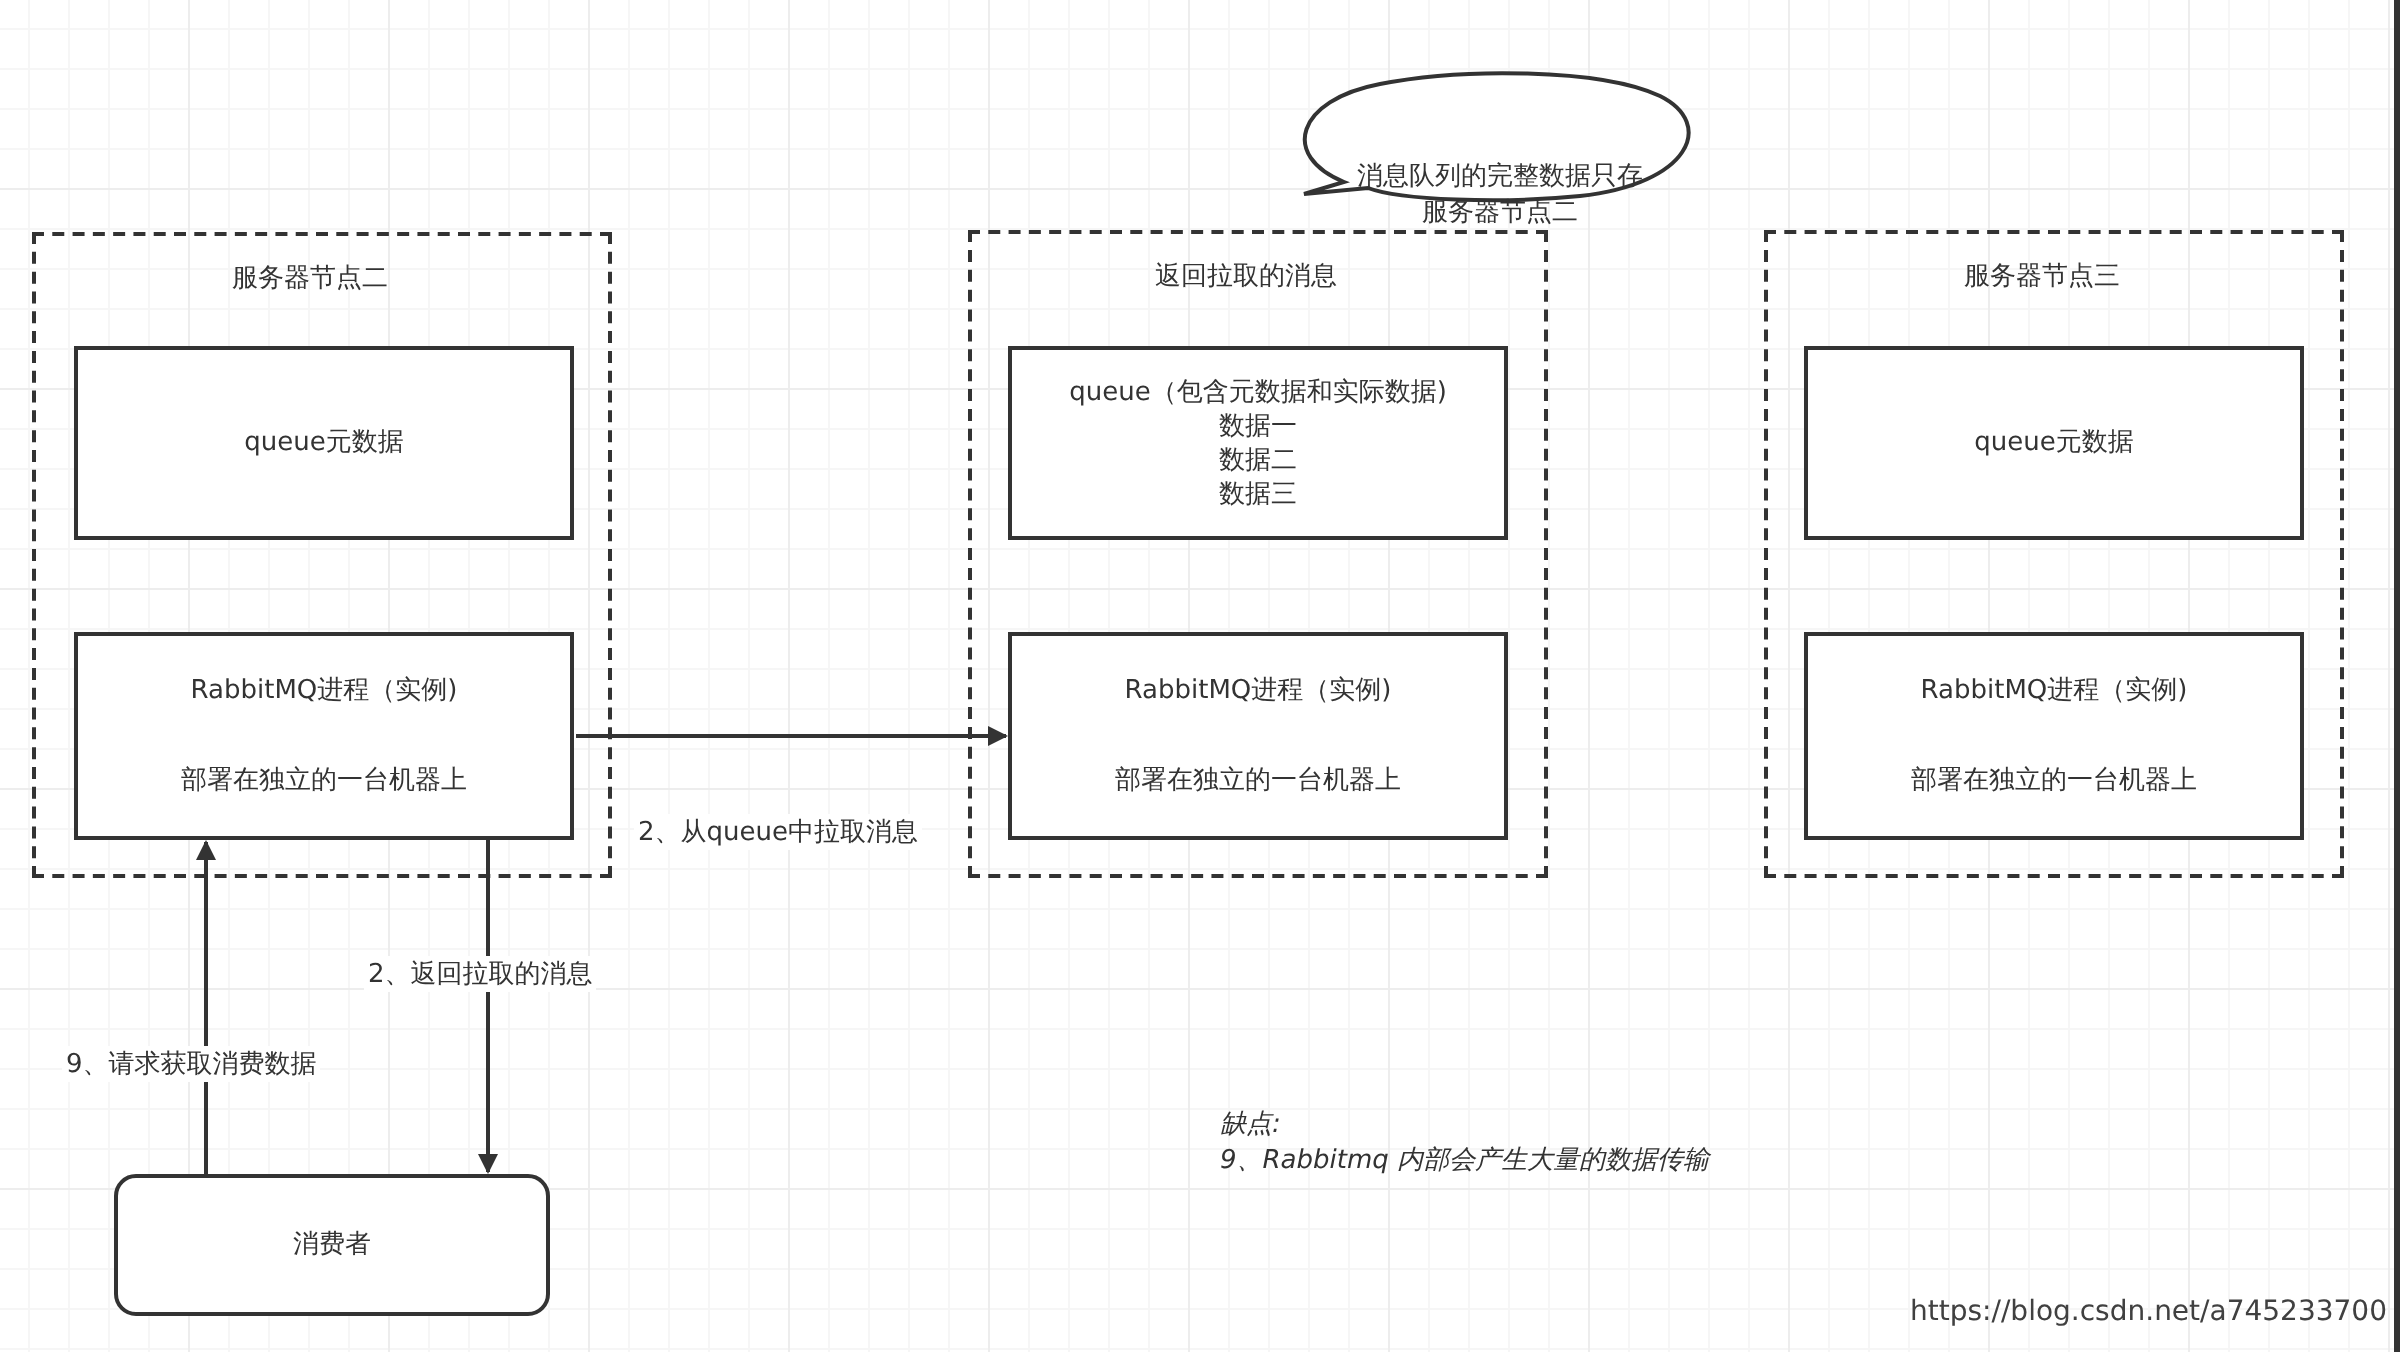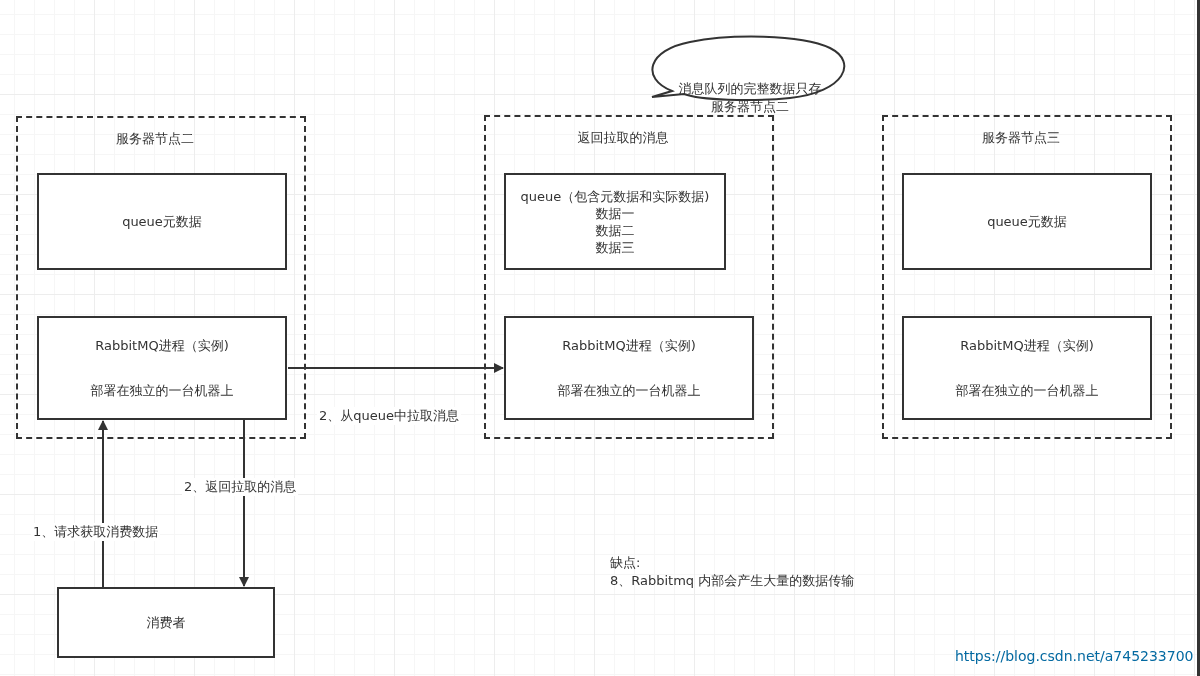--- a/index.html
+++ b/index.html
@@ -22,22 +22,22 @@
   }
   .node-title { position:absolute; left:0; right:12px; top:12px; text-align:center; font-size:13px; }
   .box {
     position:absolute; border:2px solid #333; box-sizing:border-box; background:#fff;
     display:flex; flex-direction:column; align-items:center; justify-content:center;
     font-size:13px; text-align:center; line-height:17px;
   }
   .box .line2 { margin-top:28px;text-align:center; }
   .lbl { position:absolute; font-size:13px; background:#fff; white-space:nowrap; padding:0 2px; }
   svg.overlay { position:absolute; left:0; top:0; }
-  .notes { position:absolute; left:610px; top:554px; font-size:13px; line-height:18px; }
-  .watermark { position:absolute; left:955px; top:648px; font-size:14px; color:#0369a1; }
+  .notes { position:absolute; left:610px; top:554px; font-size:13px; line-height:18px;font-style:italic; }
+  .watermark { position:absolute; left:955px; top:648px; font-size:14px; color:#404040; }
   .bubble-text { position:absolute; left:655px; top:44px; width:190px; text-align:center; font-size:13px; line-height:18px;margin-top:36px; }
 </style>
 </head>
 <body>
 
 <div class="edge"></div>
 
 <svg class="overlay" width="1200" height="676">
   <defs>
     <marker id="ah" markerWidth="10" markerHeight="10" refX="9" refY="5" orient="auto" markerUnits="userSpaceOnUse">
@@ -66,21 +66,21 @@
   <div>queue元数据</div>
 </div>
 <div class="box" style="left:37px;top:316px;width:250px;height:104px;">
   <div>RabbitMQ进程（实例)</div>
   <div class="line2">部署在独立的一台机器上</div>
 </div>
 
 <div class="node" style="left:484px;top:115px;width:290px;height:324px;">
   <div class="node-title">返回拉取的消息</div>
 </div>
-<div class="box" style="left:504px;top:173px;width:222px;height:97px;">
+<div class="box" style="left:504px;top:173px;width:250px;height:97px;">
   <div>queue（包含元数据和实际数据)</div>
   <div>数据一</div>
   <div>数据二</div>
   <div>数据三</div>
 </div>
 <div class="box" style="left:504px;top:316px;width:250px;height:104px;">
   <div>RabbitMQ进程（实例)</div>
   <div class="line2">部署在独立的一台机器上</div>
 </div>
 
@@ -88,26 +88,26 @@
   <div class="node-title">服务器节点三</div>
 </div>
 <div class="box" style="left:902px;top:173px;width:250px;height:97px;">
   <div>queue元数据</div>
 </div>
 <div class="box" style="left:902px;top:316px;width:250px;height:104px;">
   <div>RabbitMQ进程（实例)</div>
   <div class="line2">部署在独立的一台机器上</div>
 </div>
 
-<div class="box" style="left:57px;top:587px;width:218px;height:71px;">
+<div class="box" style="left:57px;top:587px;width:218px;height:71px;border-radius:11px;">
   <div>消费者</div>
 </div>
 
 <div class="lbl" style="left:317px;top:359px;margin-top:48px;">2、从queue中拉取消息</div>
-<div class="lbl" style="left:31px;top:523px;">1、请求获取消费数据</div>
+<div class="lbl" style="left:31px;top:523px;">9、请求获取消费数据</div>
 <div class="lbl" style="left:182px;top:478px;">2、返回拉取的消息</div>
 
 <div class="notes">
   <div>缺点:</div>
-  <div>8、Rabbitmq 内部会产生大量的数据传输</div>
+  <div>9、Rabbitmq 内部会产生大量的数据传输</div>
 </div>
 
 <div class="watermark">https://blog.csdn.net/a745233700</div>
 
 </body></html>

